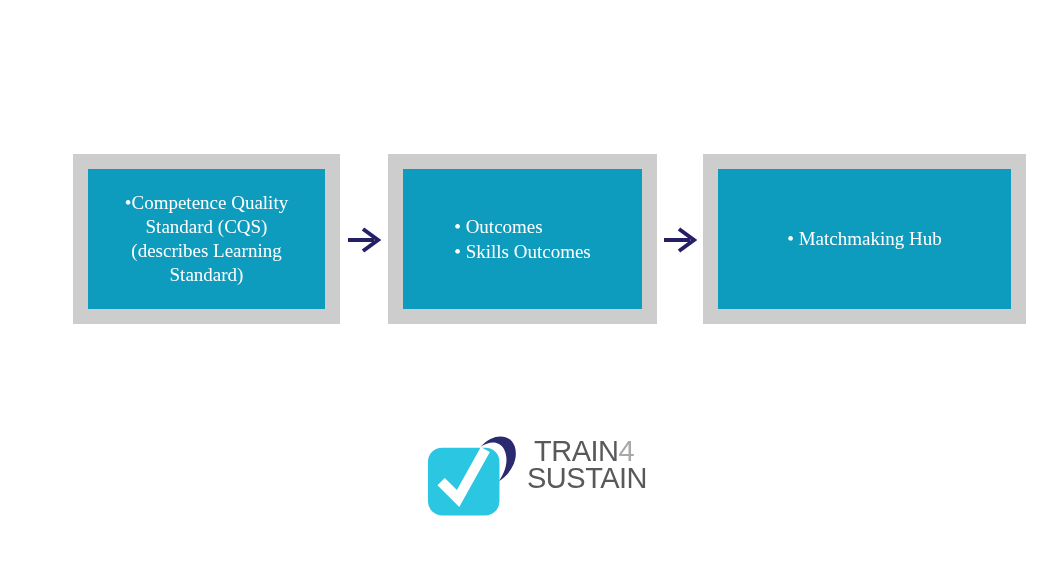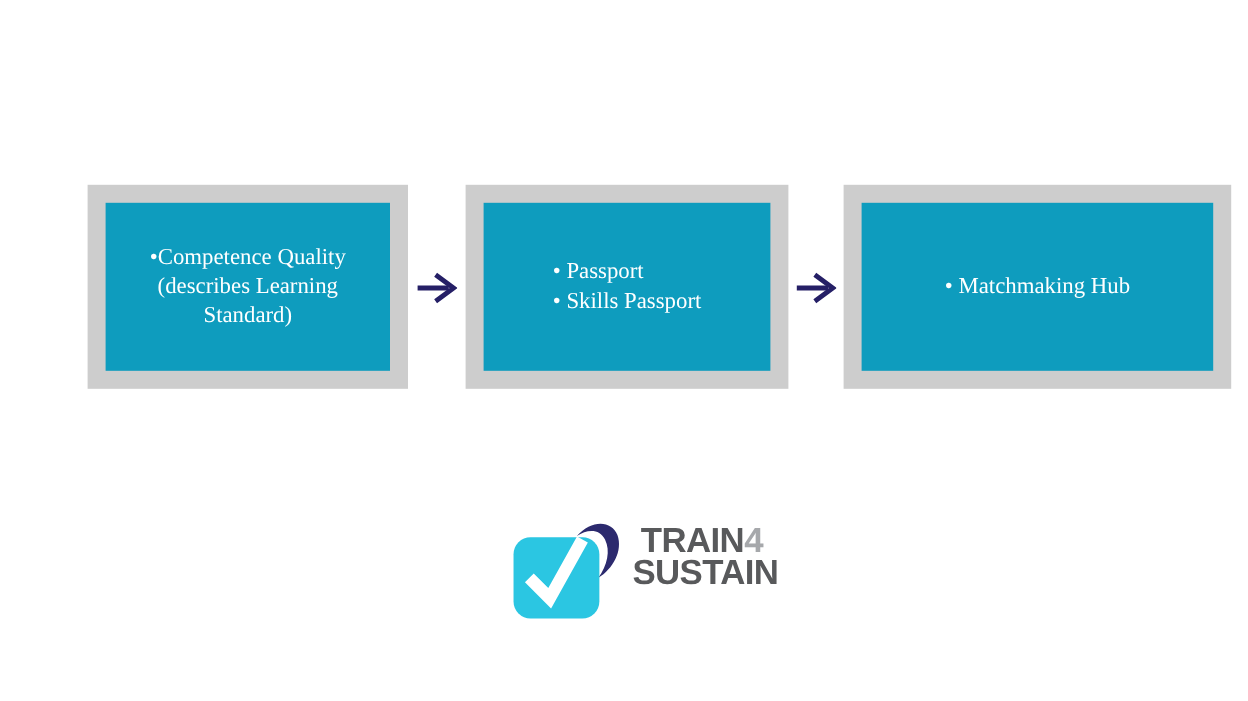--- a/index.html
+++ b/index.html
@@ -56,21 +56,20 @@
   .arrow1 { left: 347px; }
   .arrow2 { left: 663px; }
   .arrow svg { display: block; width: 34px; height: 28px; }
   
   .logo {
     position: absolute;
     left: 427px;
     top: 431px;
     display: flex;
     align-items: flex-start;
-    font-weight: bold;
   }
   .logo-mark { width: 96px; height: 88px; }
   .logo-mark svg { display: block; width: 96px; height: 88px; }
   .wordmark {
     margin-left: 4px;
     margin-top: 7px;
     color: var(--logo-text, #58595B);
     font-size: 29px;
     line-height: 27px;
     letter-spacing: -0.5px;
@@ -81,38 +80,39 @@
 </style>
 </head>
 <body>
 
 <div class="canvas">
 
   <div class="frame frame1">
     <div class="teal">
       <div class="boxtext centered">
         <div>•Competence Quality</div>
+        <div>Standard (CQS)</div>
         <div>(describes Learning</div>
         <div>Standard)</div>
       </div>
     </div>
   </div>
 
   <div class="arrow arrow1">
     <svg viewBox="0 0 34 28" fill="none" stroke="var(--arrow, #251F66)" stroke-width="4">
       <path d="M1 14 H27"></path>
       <path d="M16 3 L31 14 L16 25"></path>
     </svg>
   </div>
 
   <div class="frame frame2">
     <div class="teal">
       <div class="boxtext listing">
-        <div>• Passport</div>
-        <div>• Skills Passport</div>
+        <div>• Outcomes</div>
+        <div>• Skills Outcomes</div>
       </div>
     </div>
   </div>
 
   <div class="arrow arrow2">
     <svg viewBox="0 0 34 28" fill="none" stroke="var(--arrow, #251F66)" stroke-width="4">
       <path d="M1 14 H27"></path>
       <path d="M16 3 L31 14 L16 25"></path>
     </svg>
   </div>

